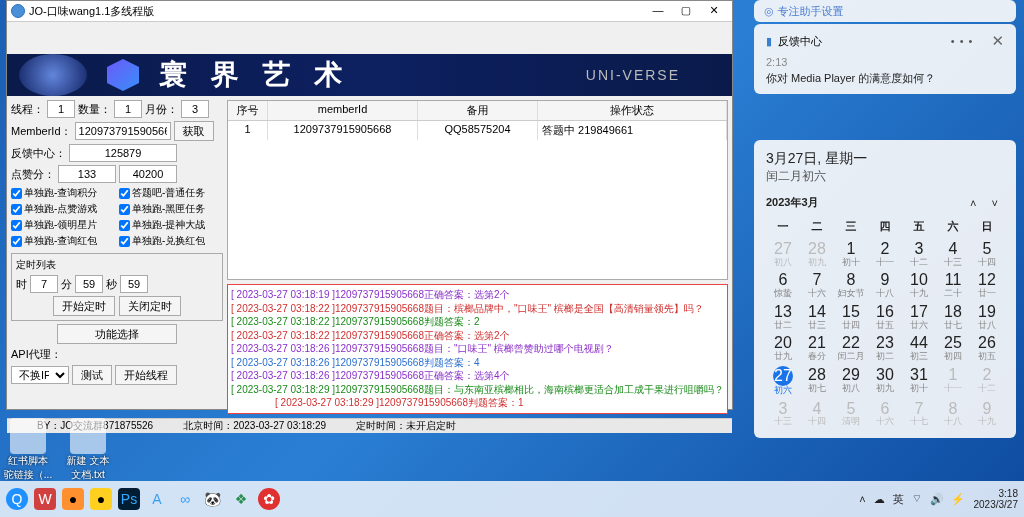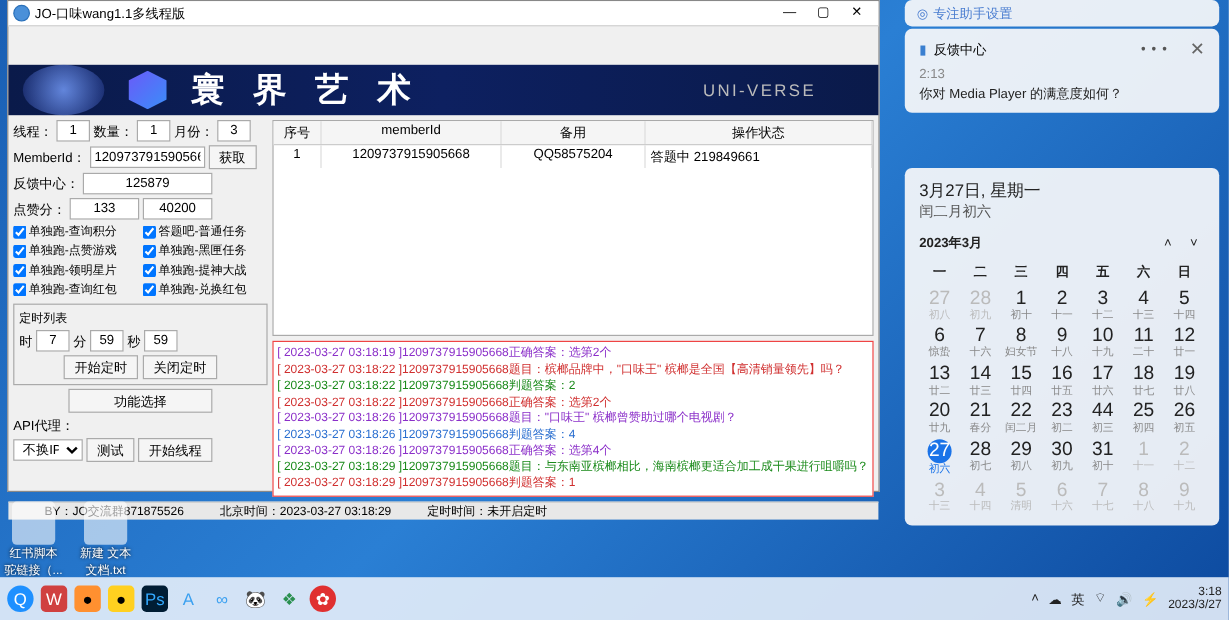--- a/index.html
+++ b/index.html
@@ -191,21 +191,21 @@
       </div>
       <div class="log-box" id="log-box">
           <div class="log-line" style="color: rgb(139, 47, 201);">[ 2023-03-27 03:18:19 ]1209737915905668正确答案：选第2个</div>
           <div class="log-line" style="color: rgb(208, 47, 47);">[ 2023-03-27 03:18:22 ]1209737915905668题目：槟榔品牌中，"口味王" 槟榔是全国【高清销量领先】吗？</div>
           <div class="log-line" style="color: rgb(26, 138, 26);">[ 2023-03-27 03:18:22 ]1209737915905668判题答案：2</div>
           <div class="log-line" style="color: rgb(208, 47, 47);">[ 2023-03-27 03:18:22 ]1209737915905668正确答案：选第2个</div>
           <div class="log-line" style="color: rgb(139, 47, 201);">[ 2023-03-27 03:18:26 ]1209737915905668题目："口味王" 槟榔曾赞助过哪个电视剧？</div>
           <div class="log-line" style="color: rgb(42, 111, 208);">[ 2023-03-27 03:18:26 ]1209737915905668判题答案：4</div>
           <div class="log-line" style="color: rgb(139, 47, 201);">[ 2023-03-27 03:18:26 ]1209737915905668正确答案：选第4个</div>
           <div class="log-line" style="color: rgb(26, 138, 26);">[ 2023-03-27 03:18:29 ]1209737915905668题目：与东南亚槟榔相比，海南槟榔更适合加工成干果进行咀嚼吗？</div>
-          <div class="log-line" style="color: rgb(208, 47, 47);">[ 2023-03-27 03:18:29 ]1209737915905668判题答案：1</div>
+          <div class="log-line" style="color: rgb(208, 47, 47); margin-left: 44px;">[ 2023-03-27 03:18:29 ]1209737915905668判题答案：1</div>
         </div>
     </div>
   </div>
   <div class="status">
     <span>BY：JO交流群871875526</span>
     <span><span>北京时间：</span><span>2023-03-27 03:18:29</span></span>
     <span><span>定时时间：</span><span>未开启定时</span></span>
   </div>
 </div>
 

